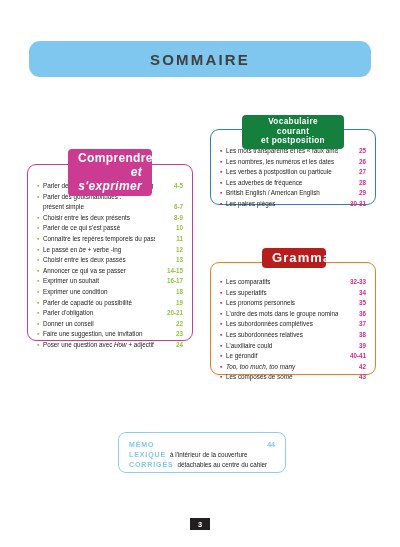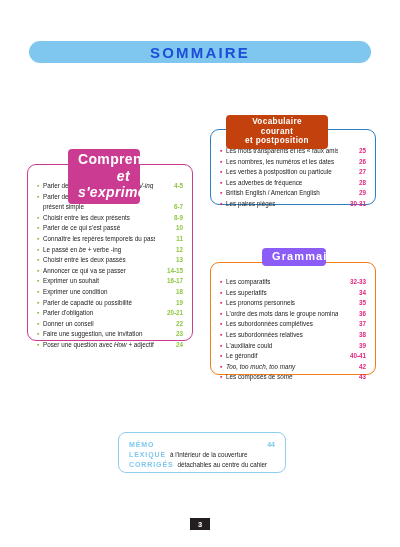--- a/index.html
+++ b/index.html
@@ -15,24 +15,24 @@
     overflow: hidden;
     -webkit-font-smoothing: antialiased;
   }
 
   
   .banner {
     position: absolute;
     left: 29px;
     top: 41px;
     width: 342px;
-    height: 22px;
+    height: 36px;
     background: #7fc7ef;
     border-radius: 11px;
-    color: #1d4ed8;
+    color: #404040;
     font-size: 15px;
     font-weight: bold;
     letter-spacing: 2.2px;
     display: flex;
     align-items: center;
     justify-content: center;
   }
 
   
   .card {
@@ -92,61 +92,61 @@
   #card-comprendre {
     left: 27px;
     top: 164px;
     width: 166px;
     height: 177px;
     border: 1.6px solid #cc3b92;
   }
   #head-comprendre {
     left: 68px;
     top: 149px;
-    width: 72px;
+    width: 84px;
     background: #cc3b92;
-    font-size: 14px;
+    font-size: 12px;
   }
   #card-comprendre .card-body { padding-top: 16px; }
   #card-comprendre .bul { color: #8cc63e; }
   #card-comprendre .pg  { color: #8cc63e; width: 24px; }
 
   
   #card-vocab {
     left: 210px;
     top: 129px;
     width: 166px;
     height: 76px;
     border: 1.6px solid #2e7fc1;
   }
   #head-vocab {
-    left: 226px;
+    left: 242px;
     top: 115px;
     width: 102px;
-    background: #c2410c;
+    background: #15803d;
     font-size: 8.2px;
   }
   #card-vocab .card-body { padding-top: 16px; }
   #card-vocab .bul { color: #e3257f; }
   #card-vocab .pg  { color: #e3257f; width: 24px; }
 
   
   #card-grammaire {
     left: 210px;
     top: 262px;
     width: 166px;
     height: 113px;
     border: 1.6px solid #f07d16;
   }
   #head-grammaire {
     left: 262px;
     top: 248px;
     width: 64px;
-    background: #8b5cf6;
-    font-size: 11px;
+    background: #b91c1c;
+    font-size: 13px;
     letter-spacing: 1.1px;
   }
   #card-grammaire .card-body { padding-top: 14px; }
   #card-grammaire .bul { color: #e3257f; }
   #card-grammaire .pg  { color: #e3257f; width: 24px; }
 
   
   #card-memo {
     position: absolute;
     left: 118px;

